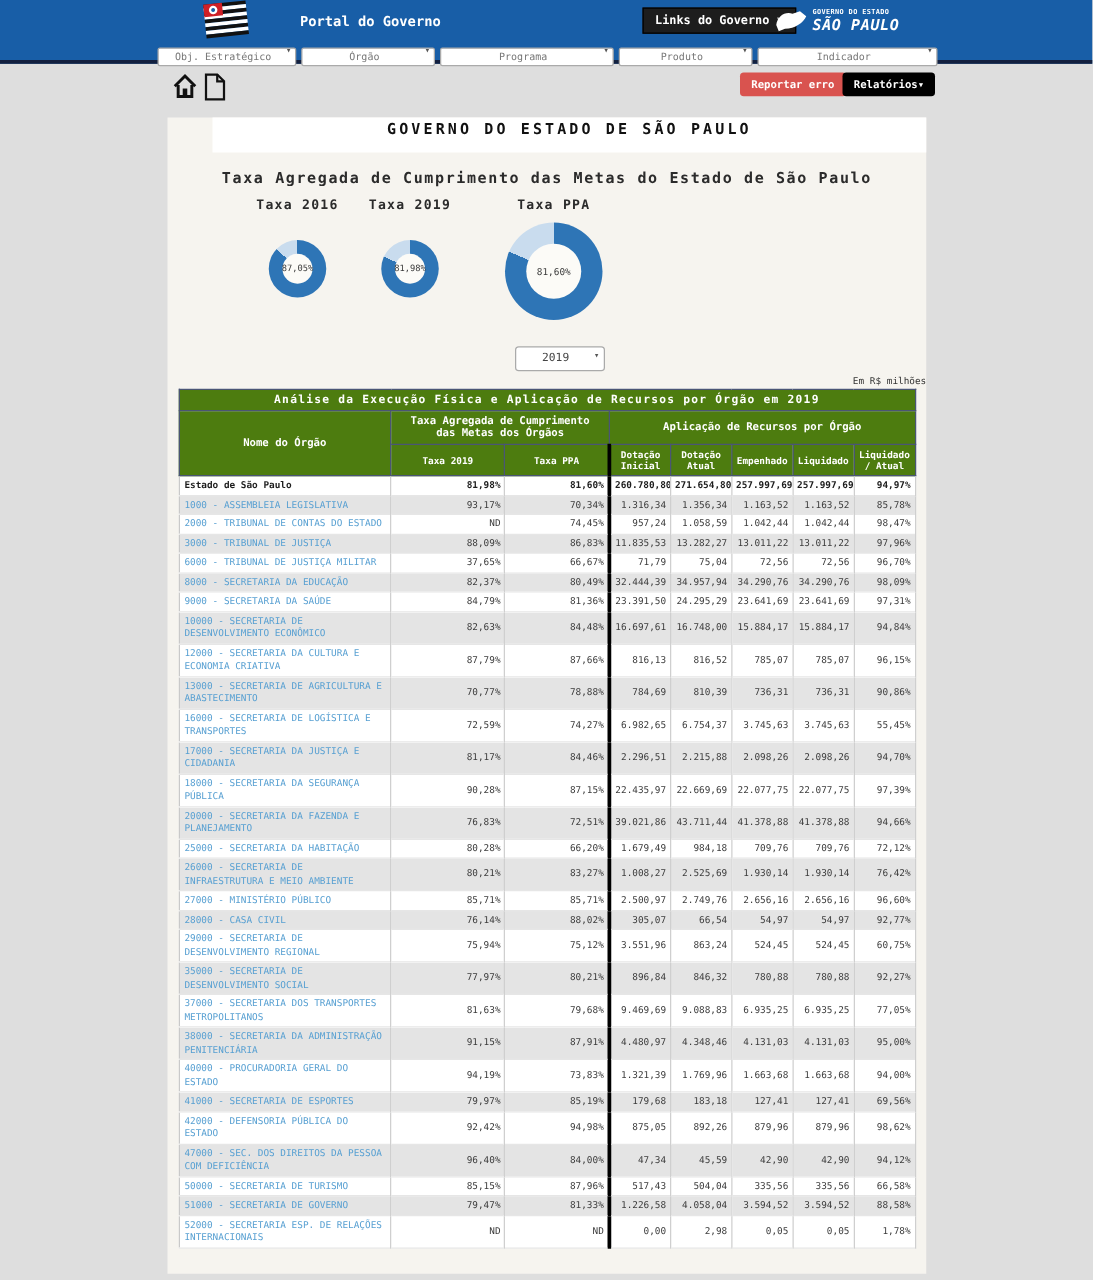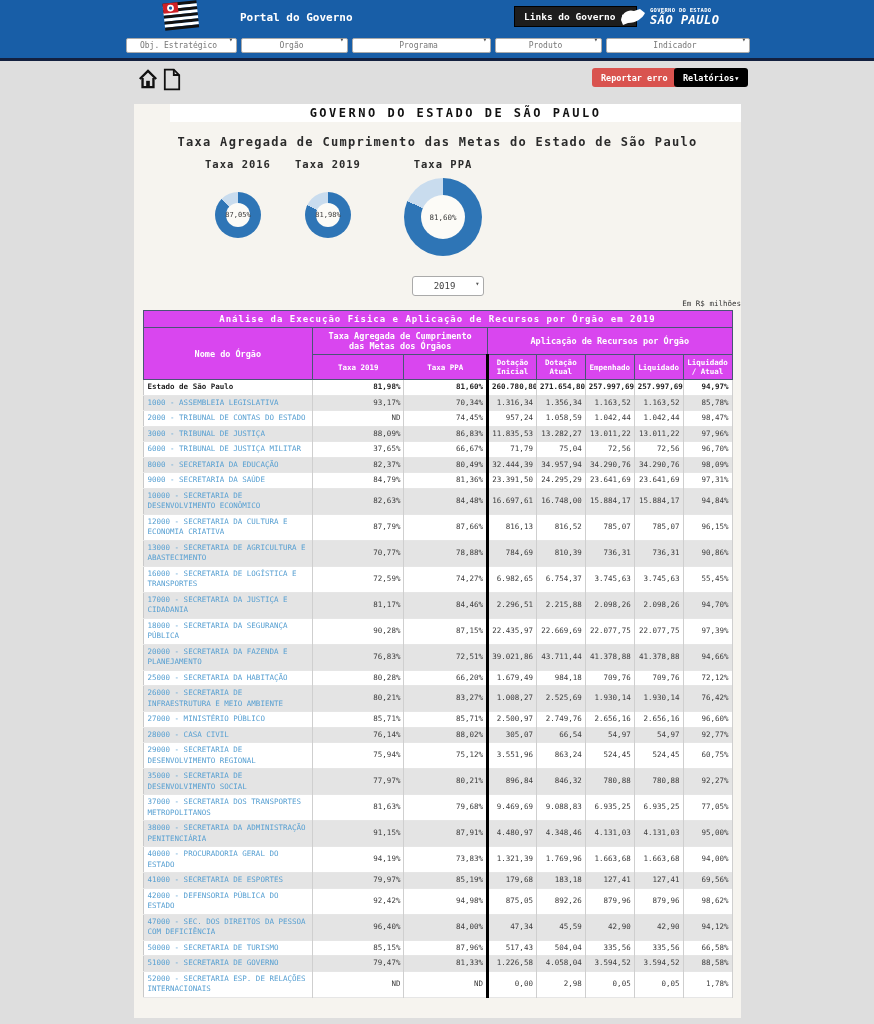--- a/index.html
+++ b/index.html
@@ -1,20 +1,20 @@
 <!DOCTYPE html>
 <html><head>
 <meta charset="utf-8">
 <style>
   * { box-sizing: border-box; margin: 0; padding: 0; }
   html,body { width: 874px; height: 1024px; overflow: hidden; }
   body { background: #dedede; font-family: "DejaVu Sans Mono", monospace; }
 
   
-  .header { position: relative; height: 61px; background: #185ea7; border-bottom: 3px solid #13203f; }
+  .header { position: relative; height: 51px; background: #185ea7; border-bottom: 3px solid #13203f; }
   .flag { position: absolute; left: 160px; top: 0; }
   .portal-title { position: absolute; left: 240px; top: 11px; color: #fff; font-size: 11px; font-weight: bold; }
   .links-btn { position: absolute; left: 514px; top: 6px; height: 21px; background: #1d1d1d; color: #fff;
                border: 1px solid #000; font-family: inherit; font-size: 9.5px; font-weight: bold;
                padding: 0 9px; cursor: pointer; }
   .links-btn .caret { font-weight: normal; font-size: 9px; }
   .gov-logo { position: absolute; left: 620px; top: 7px; display: flex; align-items: center; gap: 4px; }
   .gov-logo .txt { color: #fff; line-height: 1; }
   .gov-logo .l1 { font-size: 5.5px; font-weight: bold; letter-spacing: .3px; }
   .gov-logo .l2 { font-size: 12px; font-weight: bold; font-style: italic; letter-spacing: .5px; }
@@ -30,21 +30,21 @@
   .toolbar { position: relative; height: 37px; }
   .icon-btn { position: absolute; top: 7px; cursor: pointer; background: none; border: none; }
   .home-btn { left: 138px; } .doc-btn { left: 163px; }
   .btn { position: absolute; top: 7px; height: 19px; border: none; border-radius: 3px; color: #fff;
          font-family: inherit; font-size: 8.5px; font-weight: bold; padding: 0 9px; cursor: pointer; }
   .btn-red  { left: 592px; background: #d9534f; }
   .btn-cyan { left: 674px; background: #000000; }
 
   
   .card { margin-left: 134px; width: 607px; background: #f6f4ef; min-height: 859px; padding-bottom: 20px; }
-  .banner { background: #fff; margin-top: 6px; height: 18px; line-height: 19px; text-align: center;
+  .banner { background: #fff; margin-top: 6px; height: 28px; line-height: 19px; text-align: center;
             font-size: 12px; font-weight: bold; letter-spacing: 2.5px; color: #111; margin-left: 36px; }
   .section-title { margin-top: 13px; text-align: center; font-size: 12px; font-weight: bold;
                    letter-spacing: 1.3px; color: #2b2b2b; }
 
   
   .donut-row { margin-top: 9px; display: flex; align-items: flex-start; padding-left: 59px; }
   .donut-col { width: 90px; display: flex; flex-direction: column; align-items: center; }
   .donut-col.large { width: 140px; }
   .donut-label { font-size: 10.5px; font-weight: bold; letter-spacing: 1px; color: #2b2b2b; height: 13px; }
   .donut { position: relative; border-radius: 50%; display: flex; align-items: center; justify-content: center; cursor: pointer; }
@@ -58,21 +58,21 @@
 
   .year-row { margin-top: 18px; text-align: center; }
   .year-row .sel { width: 92px; padding-left: 20px; }
   .year-row .sel select { height: 20px; font-size: 9px; color: #444; border-radius: 3px; }
   .year-row .sel .caret { top: 6px; }
   .unit-note { margin-top: 3px; text-align: right; font-size: 7.5px; color: #333; }
 
   
   table { width: 590px; margin: 2px auto 0; border-collapse: collapse; background: #fff;
           table-layout: fixed; border: 1px solid #c9c9c9; }
-  thead th { background: #d946ef; color: #fff; border: 1px solid #4a5575; font-weight: bold; vertical-align: middle; }
+  thead th { background: #4d7c0f; color: #fff; border: 1px solid #4a5575; font-weight: bold; vertical-align: middle; }
   th.tbl-title { font-size: 9px; letter-spacing: 1px; padding: 3px 0; }
   th.group { font-size: 8.5px; padding: 3px 6px; }
   th.name-h { font-size: 8.5px; text-align: center; }
   th.sub { font-size: 7.5px; padding: 3px 2px; }
   tbody td { font-size: 7.5px; line-height: 1.4; padding: 2px 3px; border-right: 1px solid #cfcfcf;
              color: #3c3c3c; overflow: hidden; vertical-align: middle; }
   tbody tr { border-bottom: 1px solid #e6e6e6; }
   tbody tr:nth-child(even) td { background: #e4e4e4; }
   td.name { text-align: left; color: #58a0d2; padding-left: 4px; cursor: pointer; }
   td.num { text-align: right; white-space: nowrap; }

